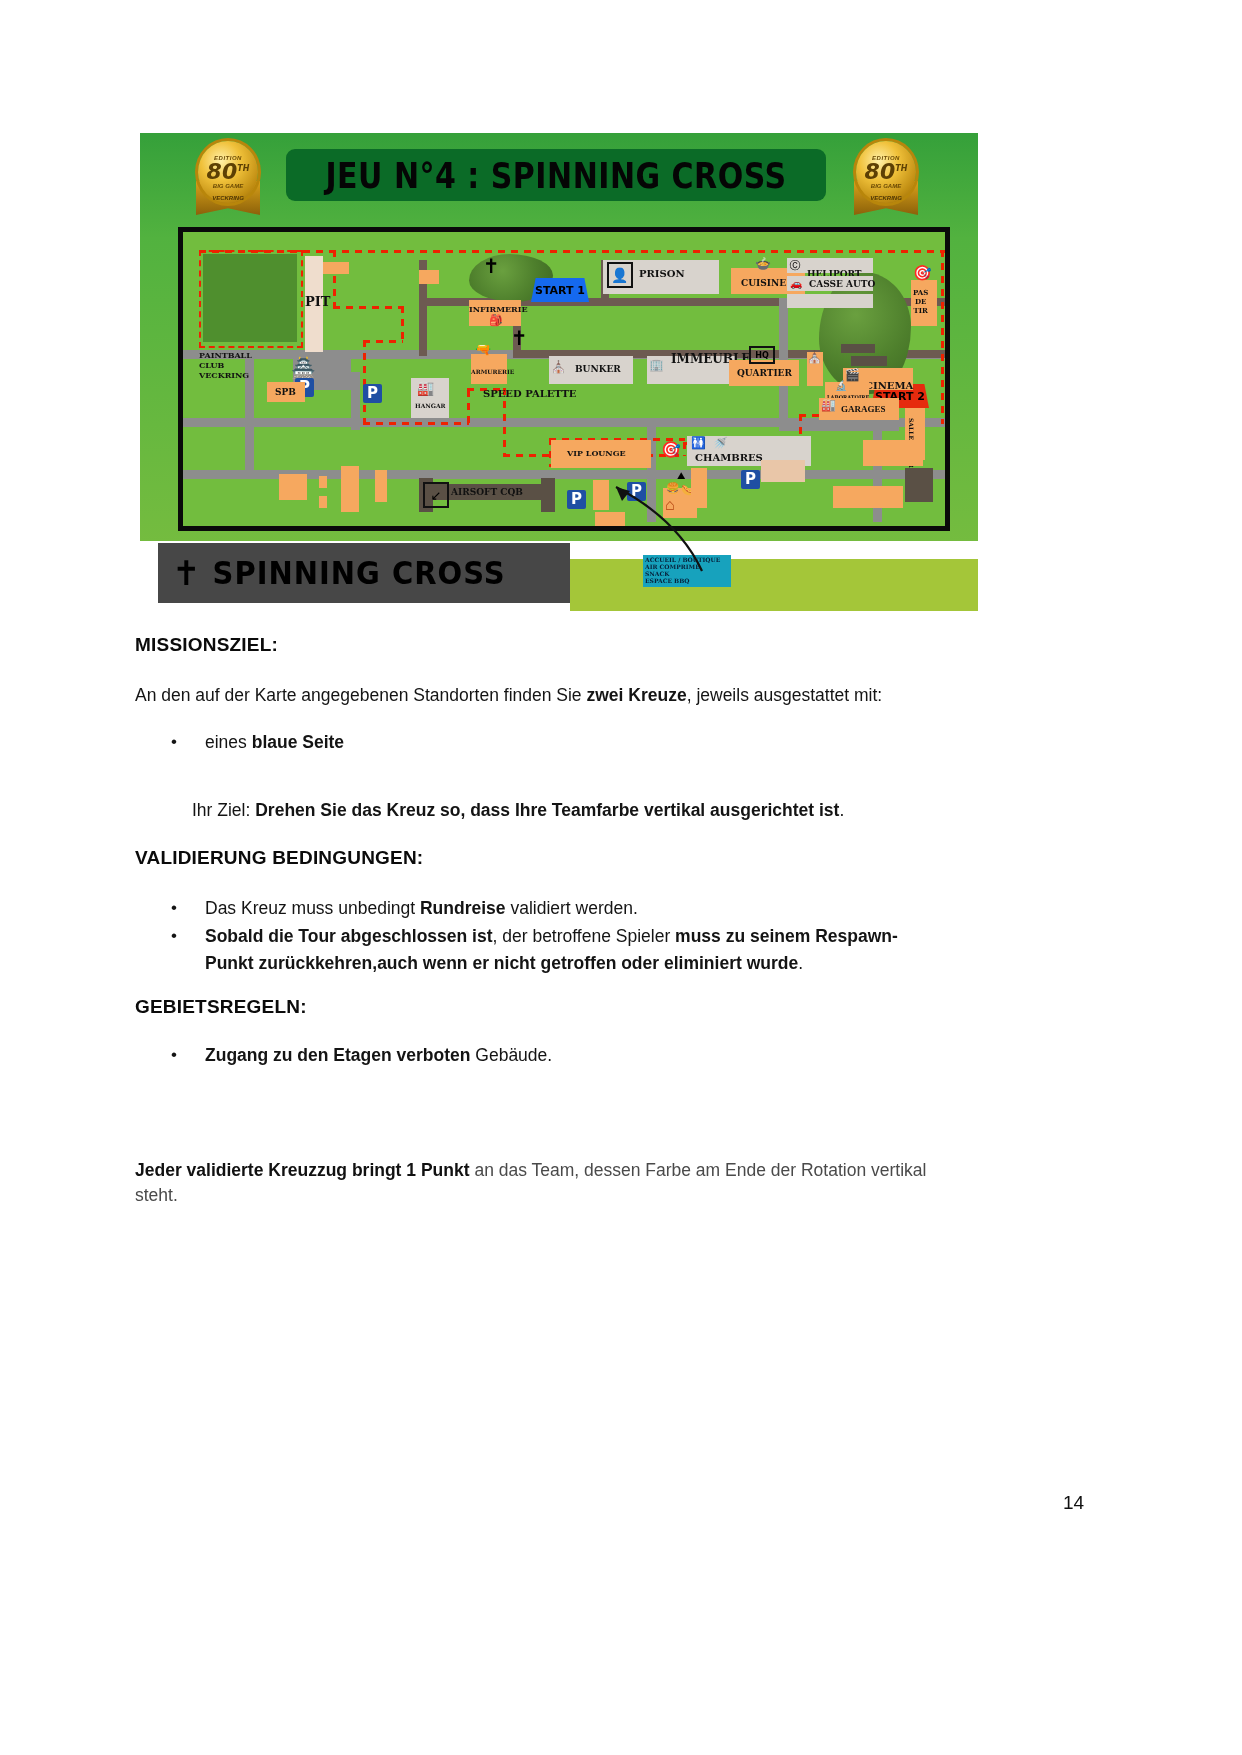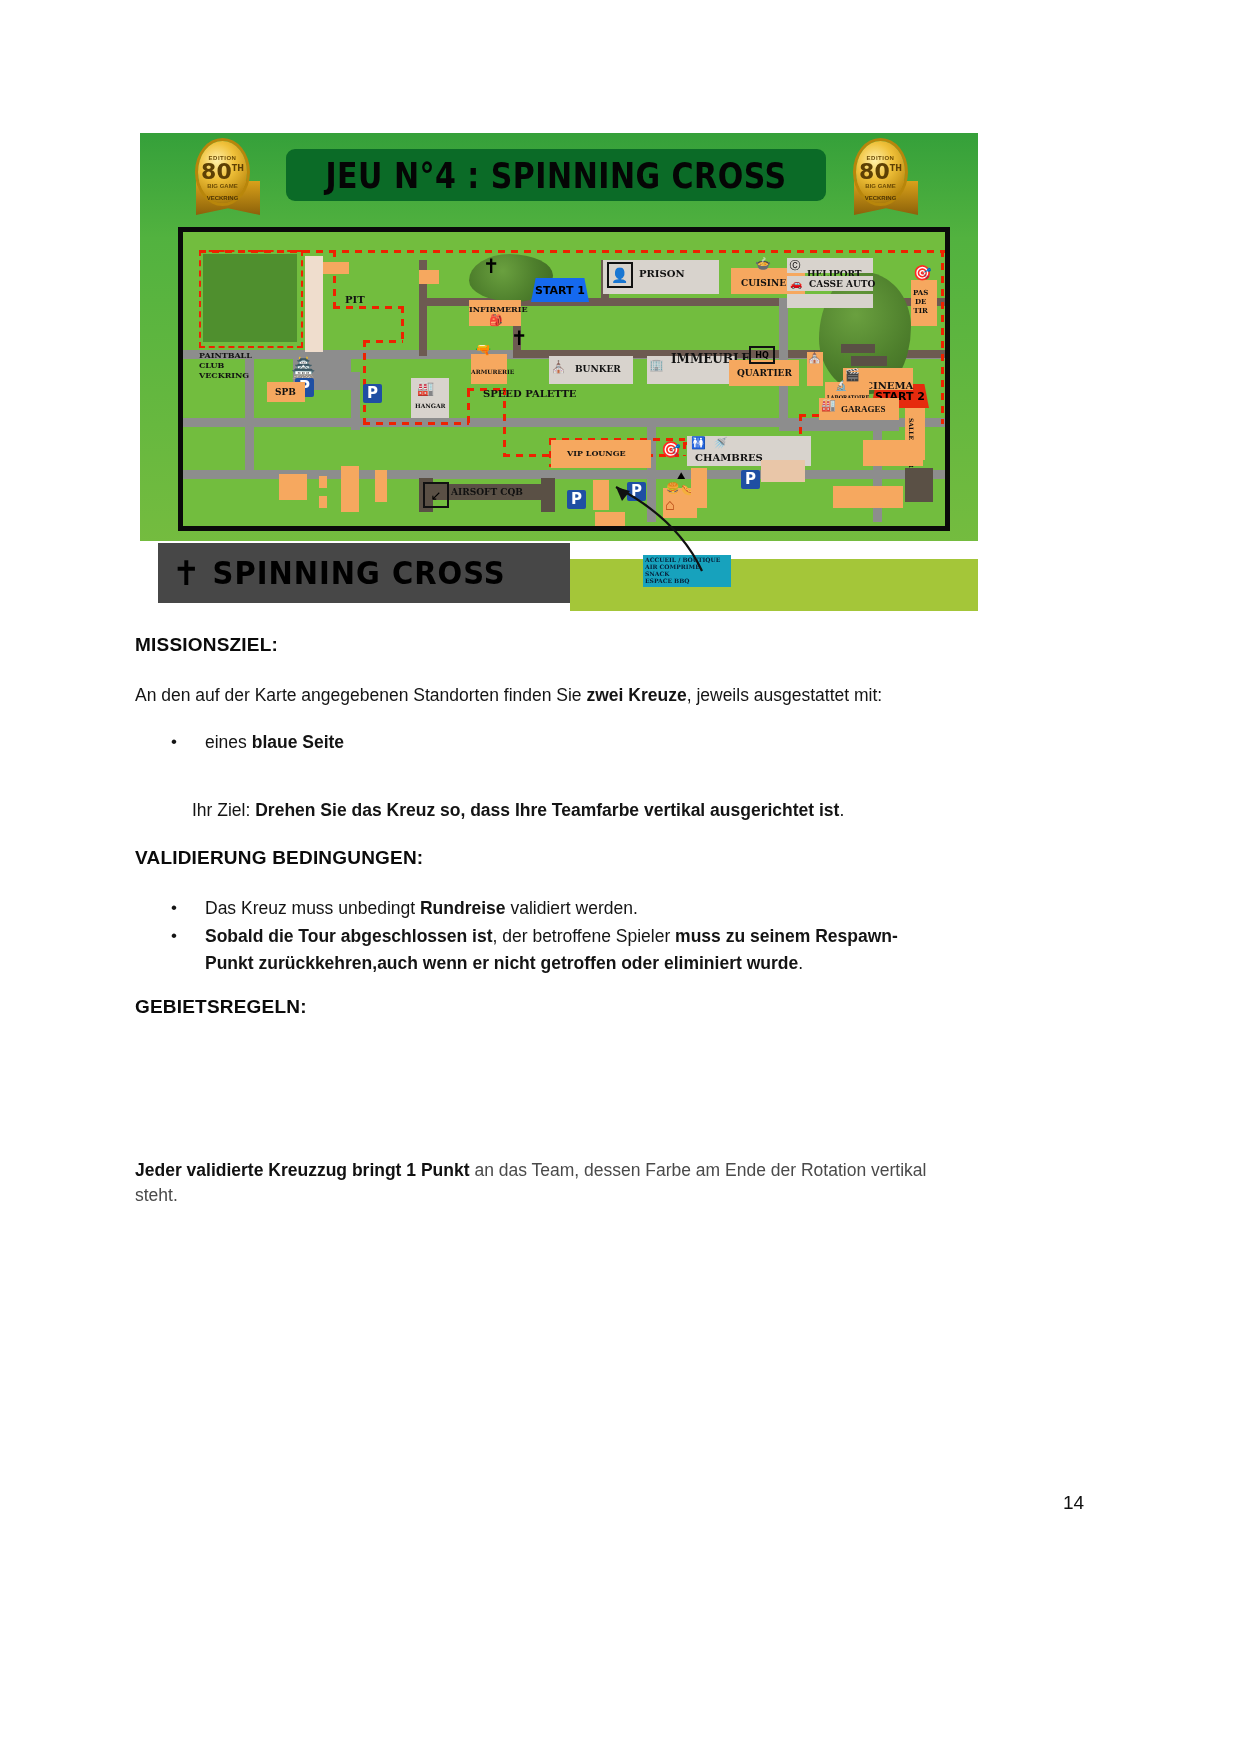--- a/index.html
+++ b/index.html
@@ -34,25 +34,26 @@
   }
   .medal{position:absolute;top:8px;width:92px;height:76px;}
   .medal.left{left:42px;}
   .medal.right{left:700px;}
   .medal .ribbon{
     position:absolute;left:14px;top:40px;width:64px;height:34px;
     background:linear-gradient(180deg,#d9a11a,#8c6109);
     clip-path:polygon(0 0,100% 0,100% 100%,50% 80%,0 100%);
   }
   .medal .disc{
-    position:absolute;left:16px;top:0px;width:49px;height:62px;border-radius:50%;
+    position:absolute;left:16px;top:0px;width:60px;height:62px;border-radius:50%;
     background:radial-gradient(circle at 38% 32%,#fff0a8 0%,#f0c13a 35%,#c08d12 72%,#8a6108 100%);
     box-shadow:0 0 0 3px #b8860b;
     display:flex;flex-direction:column;align-items:center;justify-content:center;
     line-height:1;
+    font-style:italic;
   }
   .medal .m-top{font-size:6px;font-weight:bold;color:#6b4a04;letter-spacing:.5px;}
   .medal .m-num{font-family:"DejaVu Sans",sans-serif;font-size:22px;font-weight:bold;color:#5d4004;}
   .medal .m-num sup{font-size:8px;}
   .medal .m-mid{font-size:6px;font-weight:bold;color:#6b4a04;}
   .medal .m-bot{position:absolute;bottom:2px;font-size:6px;font-weight:bold;color:#4d3403;}
 
   
   .mapframe{
     position:absolute;left:38px;top:94px;width:762px;height:294px;
@@ -204,21 +205,21 @@
       <div class="road" style="left:110px;top:120px;width:58px;height:38px;"></div>
       <div class="road brown" style="left:418px;top:28px;width:8px;height:42px;"></div>
 
       <div style="position:absolute;left:20px;top:22px;width:94px;height:88px;background:#4f8f2e;"></div>
       <div class="red-dash" style="left:16px;top:18px;width:100px;height:94px;"></div>
       <div class="lbl" style="left:16px;top:118px;font-size:8px;line-height:10px;">
         <div>PAINTBALL</div>
         <div>CLUB</div>
         <div>VECKRING</div>
       </div>
-      <div class="lbl" style="left:122px;top:62px;font-size:10px;padding-left:40px;">PIT</div>
+      <div class="lbl" style="left:122px;top:62px;font-size:13px;">PIT</div>
 
       <div class="icon-sq" style="left:108px;top:124px;font-size:20px;">🏯</div>
       <div class="pmark" style="left:112px;top:146px;">P</div>
 
       <div class="red-line" style="left:16px;top:18px;width:746px;"></div>
       <div class="red-line v" style="left:150px;top:18px;height:58px;"></div>
       <div class="red-line" style="left:150px;top:74px;width:70px;"></div>
       <div class="red-line v" style="left:218px;top:74px;height:36px;"></div>
       <div class="red-line" style="left:180px;top:108px;width:40px;"></div>
       <div class="red-line v" style="left:180px;top:108px;height:84px;"></div>
@@ -402,20 +403,21 @@
     <div class="h3" style="top:847px;">VALIDIERUNG BEDINGUNGEN:</div>
 
     <ul class="bul" style="top:895px;">
       <li><span>Das Kreuz muss unbedingt </span><b>Rundreise</b><span> validiert werden.</span></li>
       <li><b>Sobald die Tour abgeschlossen ist</b><span>, der betroffene Spieler </span><b>muss zu seinem Respawn-Punkt zurückkehren,auch wenn er nicht getroffen oder eliminiert wurde</b><span>.</span></li>
     </ul>
 
     <div class="h3" style="top:996px;">GEBIETSREGELN:</div>
 
     <ul class="bul" style="top:1042px;">
+      <li><b>Zugang zu den Etagen verboten</b><span> Gebäude.</span></li>
     </ul>
 
     <div class="para grey" style="top:1158px;width:800px;">
       <b style="color:#111">Jeder validierte Kreuzzug bringt 1 Punkt</b><span> an das Team, dessen Farbe am Ende der Rotation vertikal steht.</span>
     </div>
 
     <div class="pagenum">14</div>
   </div>
 </div>
 

